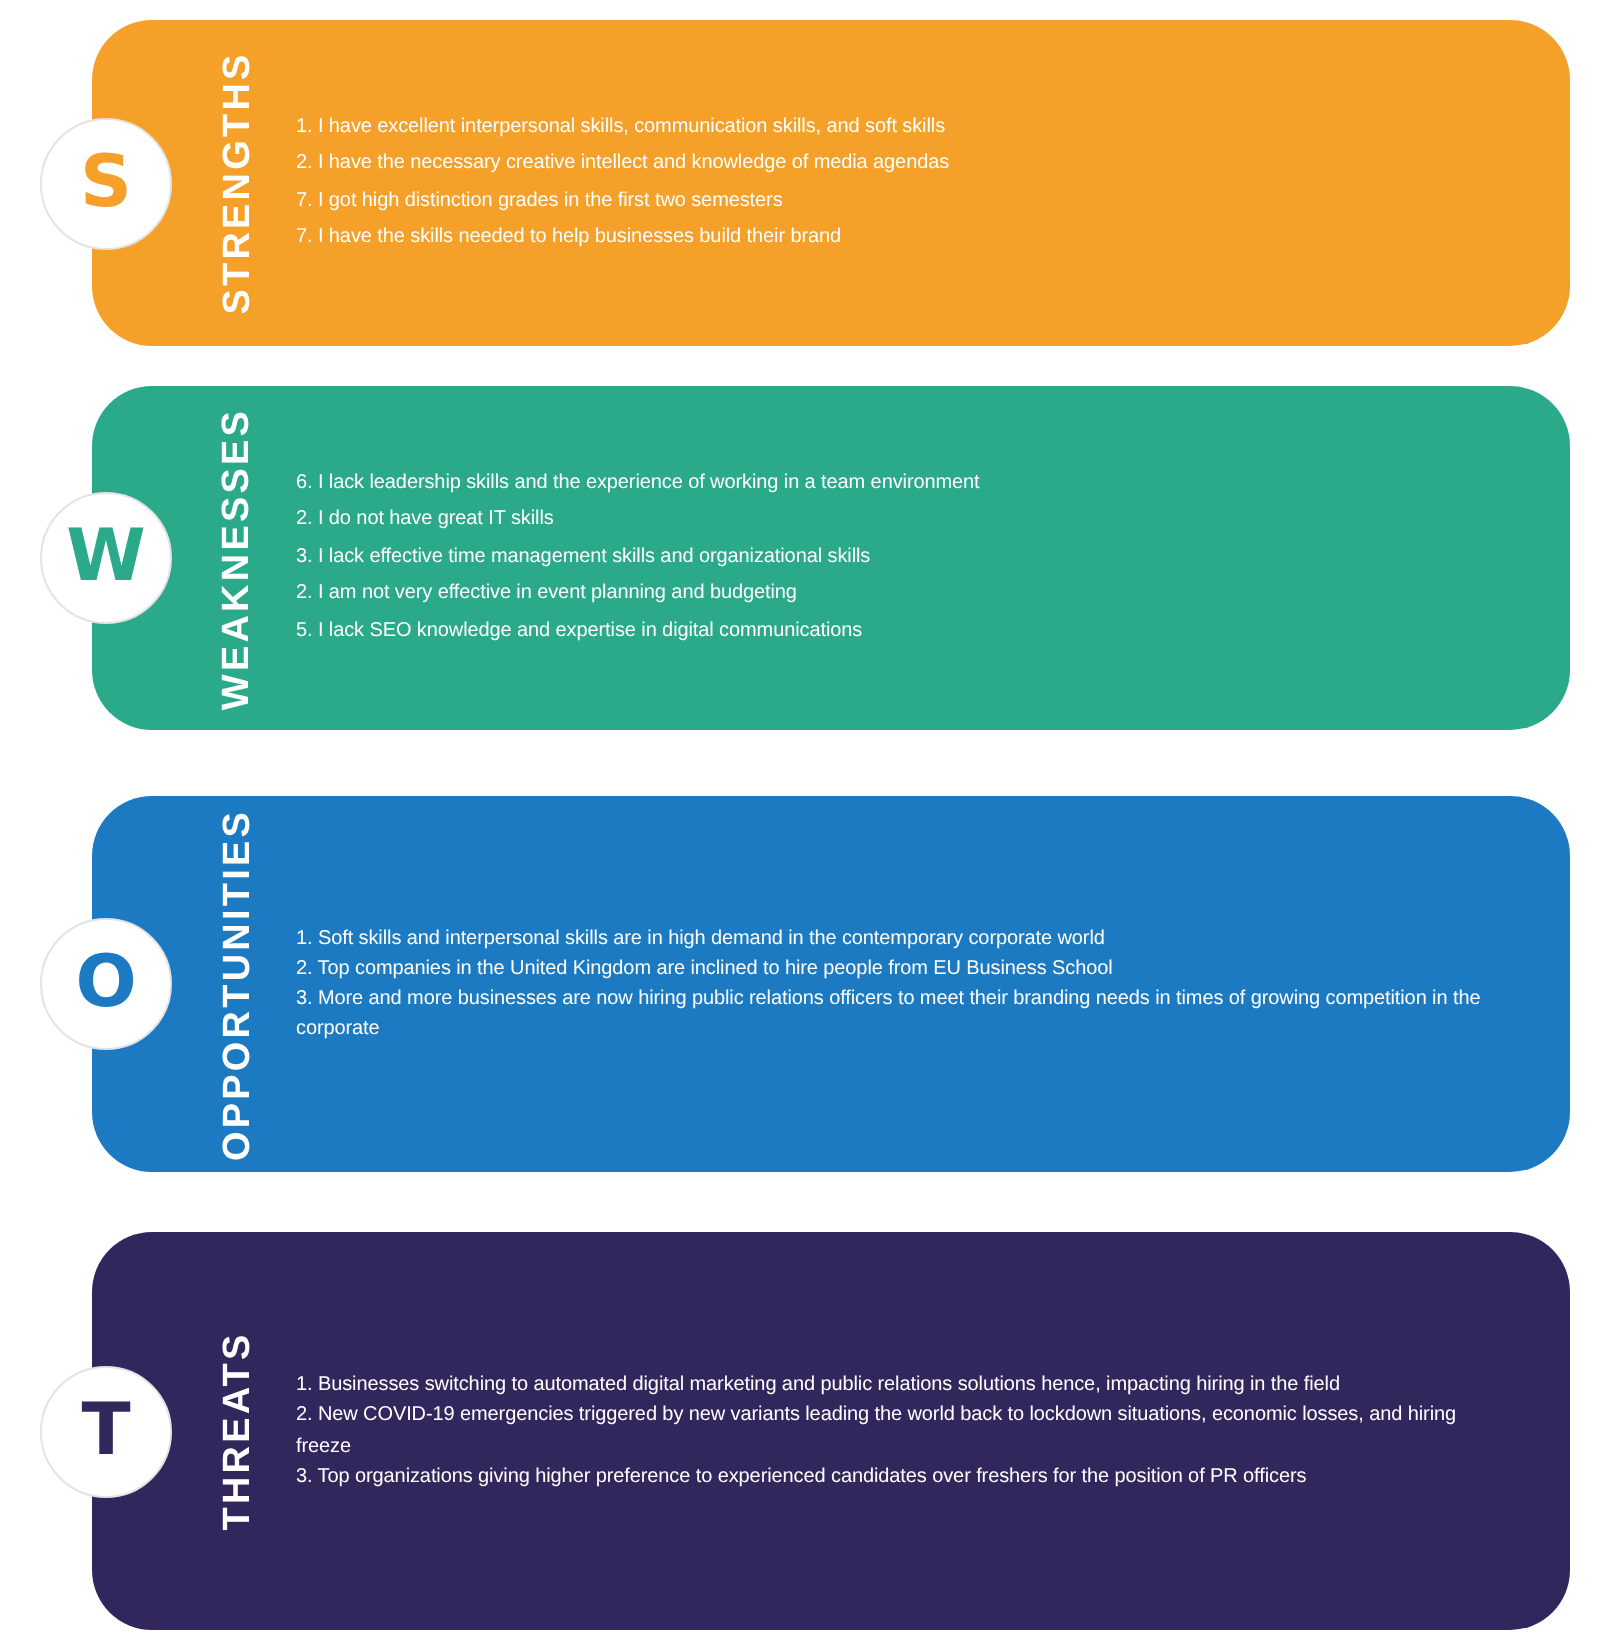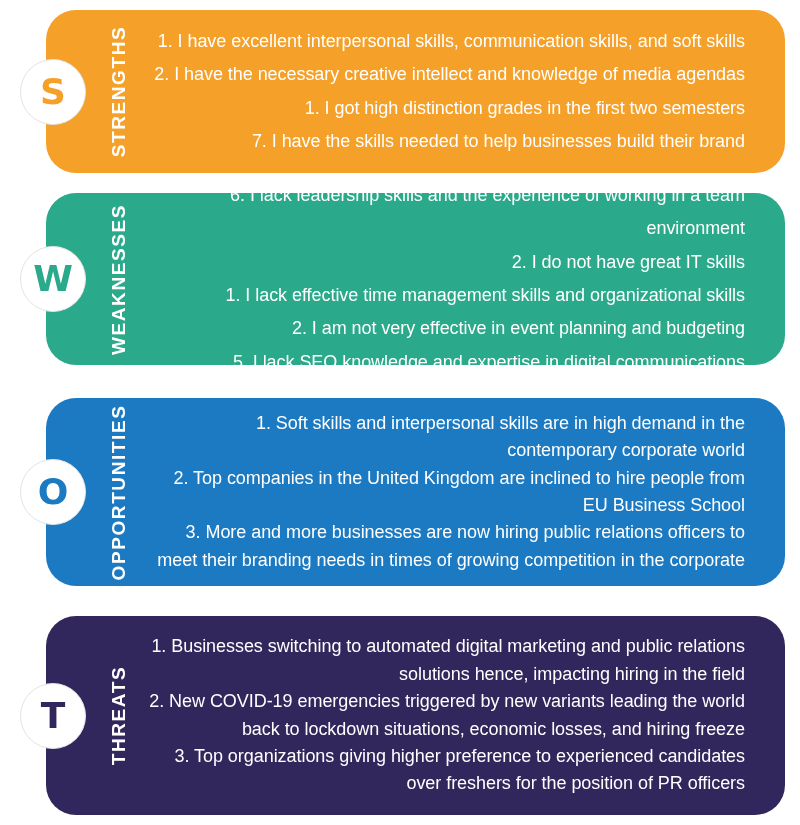--- a/index.html
+++ b/index.html
@@ -103,24 +103,23 @@
     box-sizing: border-box;
   }
   .bullet-list {
     list-style: none;
     margin: 0;
     padding: 0;
   }
   .bullet-item {
     color: #ffffff;
     font-family: "Liberation Sans", sans-serif;
-    font-size: 18px;
+    font-size: 10px;
     line-height: 1.52;
     letter-spacing: -0.05px;
-    text-align: right;
   }
   
   .card-strengths  .bullet-item,
   .card-weaknesses .bullet-item { line-height: 1.85; }
 </style>
 </head>
 <body>
 
 <div id="swot-board">
 
@@ -128,38 +127,38 @@
     <div class="badge">
       <span class="badge-letter">S</span>
     </div>
     <div class="vlabel-wrap">
       <span class="vlabel">STRENGTHS</span>
     </div>
     <div class="card-body">
       <ul class="bullet-list">
         <li class="bullet-item">1. I have excellent interpersonal skills, communication skills, and soft skills</li>
         <li class="bullet-item">2. I have the necessary creative intellect and knowledge of media agendas</li>
-        <li class="bullet-item">1. I got high distinction grades in the first two semesters</li>
+        <li class="bullet-item">7. I got high distinction grades in the first two semesters</li>
         <li class="bullet-item">7. I have the skills needed to help businesses build their brand</li>
       </ul>
     </div>
   </section>
 
   <section class="swot-card card-weaknesses">
     <div class="badge">
       <span class="badge-letter">W</span>
     </div>
     <div class="vlabel-wrap">
       <span class="vlabel">WEAKNESSES</span>
     </div>
     <div class="card-body">
       <ul class="bullet-list">
         <li class="bullet-item">6. I lack leadership skills and the experience of working in a team environment</li>
         <li class="bullet-item">2. I do not have great IT skills</li>
-        <li class="bullet-item">1. I lack effective time management skills and organizational skills</li>
+        <li class="bullet-item">3. I lack effective time management skills and organizational skills</li>
         <li class="bullet-item">2. I am not very effective in event planning and budgeting</li>
         <li class="bullet-item">5. I lack SEO knowledge and expertise in digital communications</li>
       </ul>
     </div>
   </section>
 
   <section class="swot-card card-opportunities">
     <div class="badge">
       <span class="badge-letter">O</span>
     </div>

